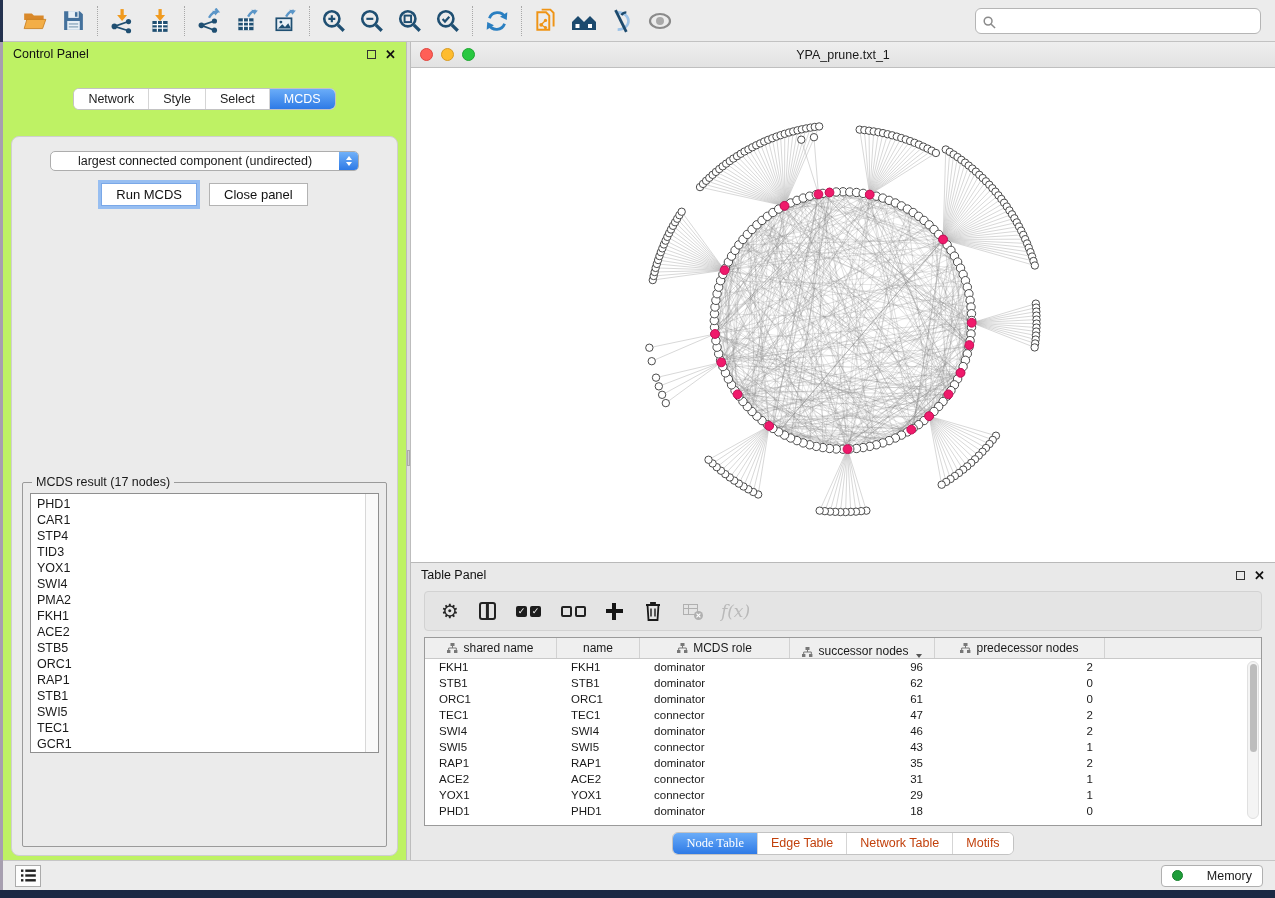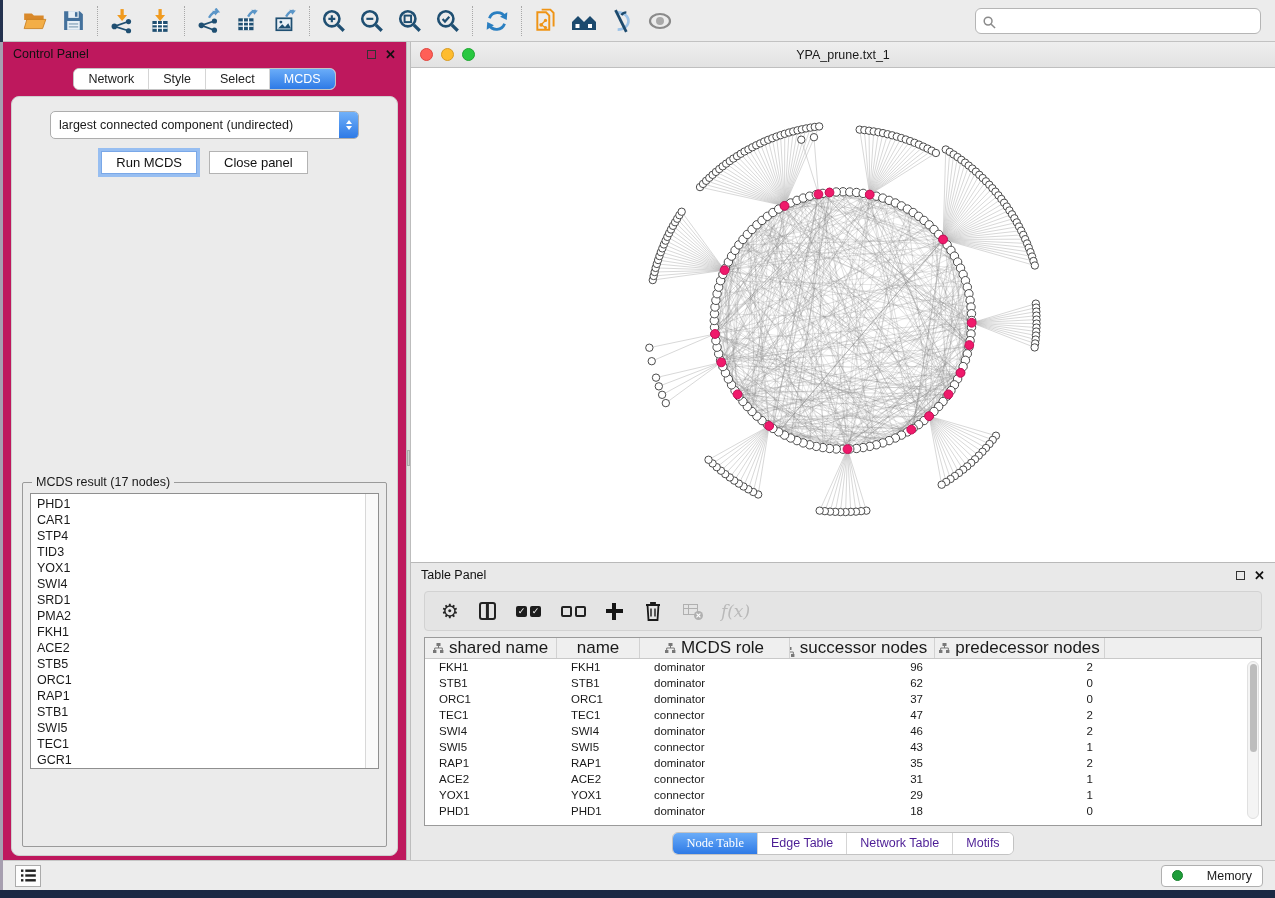--- a/index.html
+++ b/index.html
@@ -12,40 +12,40 @@
   .toolbar { height:42px; background:#ececec; border-bottom:1px solid #c2c2c2; display:flex; align-items:center; padding:0 8px; flex:0 0 auto; }
   .tb-group { display:flex; align-items:center; gap:10px; padding:0 10px; }
   .tb-sep { width:0; border-left:1px dotted #a8a8a8; height:30px; }
   .tb-btn { width:28px; height:28px; display:flex; align-items:center; justify-content:center; cursor:pointer; }
   .search-wrap { margin-left:auto; margin-right:6px; position:relative; }
   .search-input { width:286px; height:26px; border:1px solid #b5b5b5; border-radius:6px; background:#fff; padding:0 8px 0 26px; font-size:12px; outline:none; }
   .search-icon { position:absolute; left:8px; top:7px; }
 
   
   .main { flex:1; display:flex; min-height:0; }
-  .control-panel { width:403px; background:#be185d; display:flex; flex-direction:column; min-height:0; }
+  .control-panel { width:403px; background:#bef264; display:flex; flex-direction:column; min-height:0;gap:20px; }
   .v-divider { width:5px; background:#dedede; border-left:1px solid #bdbdbd; border-right:1px solid #bdbdbd; position:relative; }
   .v-divider .handle { position:absolute; top:408px; left:0; width:100%; height:16px; background:#cfcfcf; border:1px solid #aaa; }
   .right-col { flex:1; display:flex; flex-direction:column; min-width:0; }
 
   
   .panel-titlebar { height:24px; display:flex; align-items:center; padding:0 10px; font-size:12.5px; color:#111; flex:0 0 auto; }
   .pt-icons { margin-left:auto; display:flex; gap:9px; align-items:center; }
   .float-box { width:9px; height:9px; border:1.5px solid #333; display:inline-block; cursor:pointer; }
   .close-x { font-size:13px; font-weight:bold; color:#111; line-height:1; cursor:pointer; }
 
   
   .cp-tabs { display:flex; justify-content:center; padding:2px 10px 6px; flex:0 0 auto; }
   .tab-seg { display:flex; border:1px solid #c3c3c3; border-radius:6px; overflow:hidden; background:#fff; }
   .tab-seg .tab { padding:3px 14px; font-size:12.5px; border-right:1px solid #d5d5d5; background:#fff; cursor:pointer; color:#222; }
   .tab-seg .tab:last-child { border-right:none; }
   .tab-seg .tab.active { background:linear-gradient(#6aacf8,#2e7ae6); color:#fff; }
   .mcds-pane { flex:1; margin:0 8px 4px; border:1px solid #cfcfcf; border-radius:8px; background:#ebebeb; display:flex; flex-direction:column; min-height:0; padding:14px 10px 8px; }
   .opt-label { text-align:center; font-size:13px; margin-bottom:10px; }
-  .dropdown { margin:0 28px; height:28px; background:#fff; border:1px solid #adadad; border-radius:5px; display:flex; align-items:center; cursor:pointer; overflow:hidden; }
+  .dropdown { margin:0 28px; height:20px; background:#fff; border:1px solid #adadad; border-radius:5px; display:flex; align-items:center; cursor:pointer; overflow:hidden;text-align:center; }
   .dropdown .dd-text { flex:1; font-size:12.5px; padding:0 8px; white-space:nowrap; }
   .dd-stepper { width:19px; height:100%; background:linear-gradient(#71b1f9,#2e7ae6); display:flex; flex-direction:column; align-items:center; justify-content:center; gap:2px; }
   .dd-stepper i { width:0; height:0; border-left:3.5px solid transparent; border-right:3.5px solid transparent; }
   .dd-up { border-bottom:4px solid #fff; }
   .dd-down { border-top:4px solid #fff; }
   .btn-row { display:flex; justify-content:center; gap:12px; margin-top:12px; }
   .mac-btn { background:#fff; border:1px solid #b3b3b3; border-radius:0; font-size:13px; padding:3px 14px; cursor:pointer; color:#111; }
   .mac-btn.focused { box-shadow:0 0 0 3px rgba(106,166,245,.65); border-color:#7aa8e8; }
   .result-fieldset { margin-top:auto; height:372px; border:1px solid #9a9a9a; border-radius:2px; padding:4px 7px 7px; display:flex; }
   .result-fieldset legend { font-size:12.5px; padding:0 4px; margin-left:2px; }
@@ -82,35 +82,35 @@
   .plus-glyph::before { left:6.5px; top:0; width:4px; height:17px; }
   .plus-glyph::after { top:6.5px; left:0; height:4px; width:17px; }
   .fx-glyph { font-family:"DejaVu Serif", serif; font-style:italic; font-size:17px; color:#b9b9b9; }
   .gridx { position:relative; width:18px; height:14px; }
   .gridx .g { position:absolute; left:0; top:0; width:15px; height:11px; border:1.5px solid #b0b0b0; }
   .gridx .g::before { content:""; position:absolute; left:33%; top:0; bottom:0; border-left:1.5px solid #b0b0b0; }
   .gridx .g::after { content:""; position:absolute; top:33%; left:0; right:0; border-top:1.5px solid #b0b0b0; }
   .gridx .x { position:absolute; right:-2px; bottom:-2px; width:9px; height:9px; border-radius:50%; background:#b0b0b0; color:#fff; font-size:7px; line-height:9px; text-align:center; font-weight:bold; }
 
   .table-box { margin:0 13px; background:#fff; border:1px solid #9a9a9a; flex:1; min-height:0; position:relative; overflow:hidden; }
-  .thead { display:flex; height:21px; background:#efefef; border-bottom:1px solid #c9c9c9; font-size:17px; color:#1a1a1a; }
+  .thead { display:flex; height:21px; background:#efefef; border-bottom:1px solid #c9c9c9; font-size:12px; color:#1a1a1a; }
   .th { display:flex; align-items:center; justify-content:center; gap:5px; border-right:1px solid #d2d2d2; cursor:pointer; overflow:hidden; white-space:nowrap; }
   .col-shared{ width:132px; } .col-name{ width:83px; } .col-role{ width:150px; } .col-succ{ width:145px;align-items:flex-end; } .col-pred{ width:170px; }
   .sort-arrow { width:0; height:0; border-left:3.5px solid transparent; border-right:3.5px solid transparent; border-top:4.5px solid #555; margin-left:2px; }
   .tbody { font-size:11.5px; }
   .tr { display:flex; height:16px; align-items:center; cursor:default; }
   .td { overflow:hidden; white-space:nowrap; }
   .td.left { padding-left:14px; }
   .td.num { text-align:right; padding-right:12px; }
   .t-scrollbar { position:absolute; top:23px; right:2px; bottom:6px; width:12px; background:#f4f4f4; border:1px solid #e0e0e0; border-radius:6px; }
   .t-thumb { position:absolute; top:2px; left:1.5px; width:7px; height:88px; background:#bdbdbd; border-radius:4px; cursor:pointer; }
 
   .tp-tabs { height:34px; display:flex; align-items:center; justify-content:center; flex:0 0 auto; }
   .tp-tabseg { display:flex; border:1px solid #c3c3c3; border-radius:6px; overflow:hidden; background:#fff; }
-  .tp-tabseg .tab { padding:3px 13px; font-size:12.5px; border-right:1px solid #d5d5d5; background:#fff; cursor:pointer; color:#4c1d95; }
+  .tp-tabseg .tab { padding:3px 13px; font-size:12.5px; border-right:1px solid #d5d5d5; background:#fff; cursor:pointer; color:#c2410c; }
   .tp-tabseg .tab:last-child { border-right:none; }
   .tp-tabseg .tab.active { background:linear-gradient(#6aacf8,#2e7ae6); color:#fff;font-family:Liberation Serif, serif; }
 
   
   .status-bar { height:30px; background:#ececec; border-top:1px solid #c6c6c6; display:flex; align-items:center; padding:0 12px; flex:0 0 auto; }
   .list-btn { width:26px; height:22px; background:#fdfdfd; border:1px solid #ababab; display:flex; align-items:center; justify-content:center; cursor:pointer; }
   .memory-btn { margin-left:auto; background:#fff; border:1px solid #b0b0b0; border-radius:4px; height:22px; display:flex; align-items:center; gap:24px; padding:0 10px; font-size:12.5px; cursor:pointer; }
   .memory-dot { width:11px; height:11px; border-radius:50%; background:#1f9d3a; border:1px solid #16802c; }
 
   .hier-icon { flex:0 0 auto; }
@@ -310,21 +310,20 @@
         <fieldset class="result-fieldset">
           <legend>MCDS result (17 nodes)</legend>
           <div class="result-list">
             <div class="result-items" id="mcds-items">
                 <div>PHD1</div>
                 <div>CAR1</div>
                 <div>STP4</div>
                 <div>TID3</div>
                 <div>YOX1</div>
                 <div>SWI4</div>
-                <div>SRD1</div>
                 <div>PMA2</div>
                 <div>FKH1</div>
                 <div>ACE2</div>
                 <div>STB5</div>
                 <div>ORC1</div>
                 <div>RAP1</div>
                 <div>STB1</div>
                 <div>SWI5</div>
                 <div>TEC1</div>
                 <div>GCR1</div>
@@ -1394,21 +1393,21 @@
                 <span class="td left col-shared">STB1</span>
                 <span class="td left col-name">STB1</span>
                 <span class="td left col-role">dominator</span>
                 <span class="td num col-succ">62</span>
                 <span class="td num col-pred">0</span>
               </div>
               <div class="tr">
                 <span class="td left col-shared">ORC1</span>
                 <span class="td left col-name">ORC1</span>
                 <span class="td left col-role">dominator</span>
-                <span class="td num col-succ">37</span>
+                <span class="td num col-succ">61</span>
                 <span class="td num col-pred">0</span>
               </div>
               <div class="tr">
                 <span class="td left col-shared">TEC1</span>
                 <span class="td left col-name">TEC1</span>
                 <span class="td left col-role">connector</span>
                 <span class="td num col-succ">47</span>
                 <span class="td num col-pred">2</span>
               </div>
               <div class="tr">

